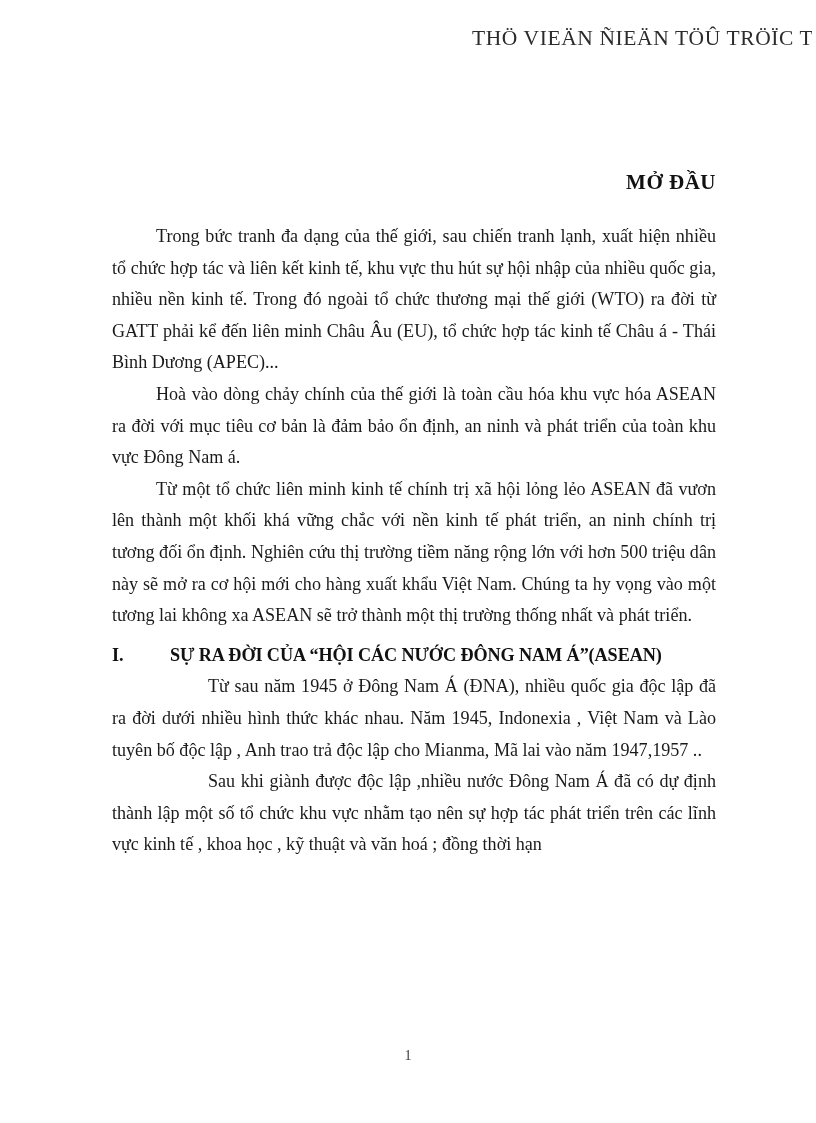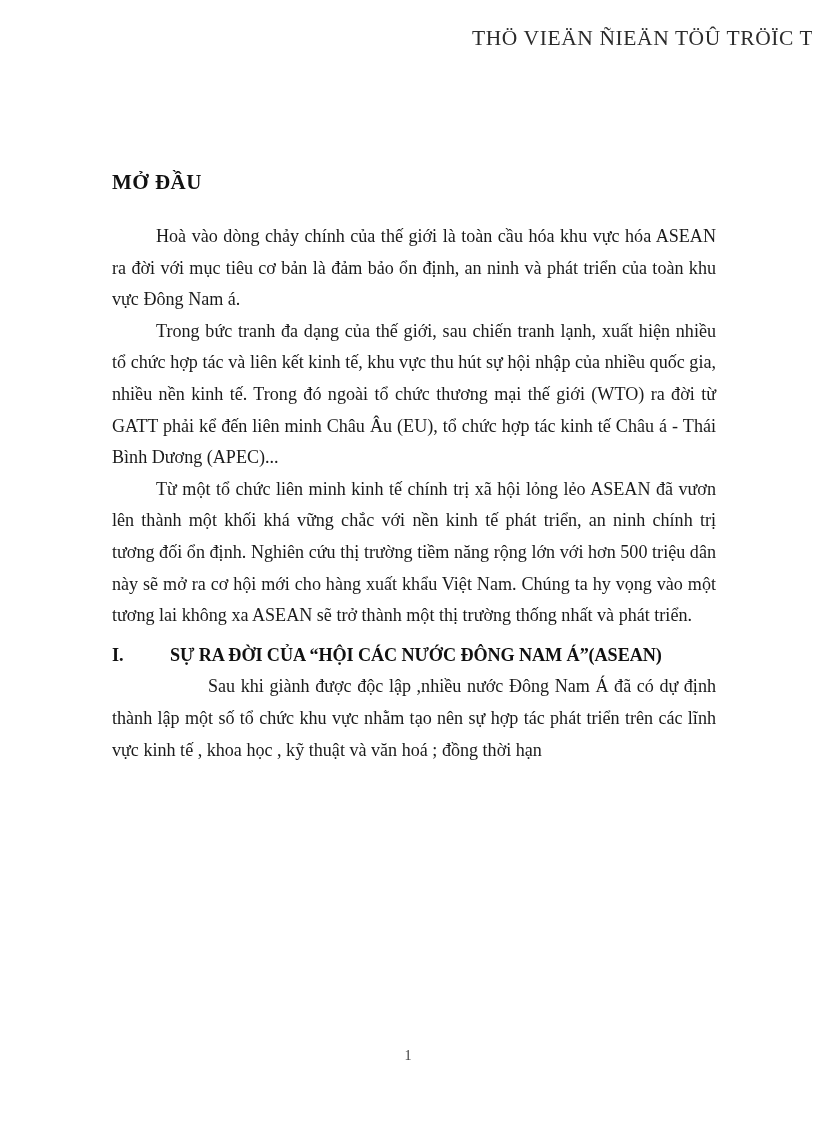--- a/index.html
+++ b/index.html
@@ -39,21 +39,21 @@
 
   
   .content {
     position: absolute;
     left: 112px;
     top: 170px;
     width: 604px;
   }
 
   .doc-title {
-    text-align: left;
+    text-align: right;
     font-weight: bold;
     font-size: 21px;
     letter-spacing: 0.5px;
     margin: 0 0 26px 0;
     color: #111111;
   }
 
   p.body-par {
     margin: 0;
     text-align: justify;
@@ -103,31 +103,32 @@
 <body>
 
 <div class="page">
 
   <div class="watermark">THÖ VIEÄN ÑIEÄN TÖÛ TRÖÏC TUYEÁN</div>
 
   <div class="content">
 
     <h1 class="doc-title">MỞ ĐẦU</h1>
 
+    <p class="body-par">Trong bức tranh đa dạng của thế giới, sau chiến tranh lạnh, xuất hiện nhiều tổ chức hợp tác và liên kết kinh tế, khu vực thu hút sự hội nhập của nhiều quốc gia, nhiều nền kinh tế. Trong đó ngoài tổ chức thương mại thế giới (WTO) ra đời từ GATT phải kể đến liên minh Châu Âu (EU), tổ chức hợp tác kinh tế Châu á - Thái Bình Dương (APEC)...</p>
+
     <p class="body-par">Hoà vào dòng chảy chính của thế giới là toàn cầu hóa khu vực hóa ASEAN ra đời với mục tiêu cơ bản là đảm bảo ổn định, an ninh và phát triển của toàn khu vực Đông Nam á.</p>
-
-    <p class="body-par">Trong bức tranh đa dạng của thế giới, sau chiến tranh lạnh, xuất hiện nhiều tổ chức hợp tác và liên kết kinh tế, khu vực thu hút sự hội nhập của nhiều quốc gia, nhiều nền kinh tế. Trong đó ngoài tổ chức thương mại thế giới (WTO) ra đời từ GATT phải kể đến liên minh Châu Âu (EU), tổ chức hợp tác kinh tế Châu á - Thái Bình Dương (APEC)...</p>
 
     <p class="body-par">Từ một tổ chức liên minh kinh tế chính trị xã hội lỏng lẻo ASEAN đã vươn lên thành một khối khá vững chắc với nền kinh tế phát triển, an ninh chính trị tương đối ổn định. Nghiên cứu thị trường tiềm năng rộng lớn với hơn 500 triệu dân này sẽ mở ra cơ hội mới cho hàng xuất khẩu Việt Nam. Chúng ta hy vọng vào một tương lai không xa ASEAN sẽ trở thành một thị trường thống nhất và phát triển.</p>
 
     <div class="section-heading">
       <span class="num">I.</span>
       <span class="heading-text">SỰ RA ĐỜI CỦA “HỘI CÁC NƯỚC ĐÔNG NAM Á”(ASEAN)</span>
     </div>
 
+    <p class="body-par deep-indent">Từ sau năm 1945 ở Đông Nam Á (ĐNA), nhiều quốc gia độc lập đã ra đời dưới nhiều hình thức khác nhau. Năm 1945, Indonexia , Việt Nam và Lào tuyên bố độc lập ,  Anh trao trả độc lập cho Mianma, Mã lai vào năm 1947,1957      ..</p>
 
     <p class="body-par deep-indent">Sau khi giành được độc lập ,nhiều nước Đông Nam Á đã có dự định thành lập một số tổ chức khu vực nhằm tạo nên sự hợp tác phát triển trên các lĩnh vực kinh tế , khoa học , kỹ thuật và văn hoá ; đồng thời hạn</p>
 
   </div>
 
   <div class="page-number">1</div>
 
 </div>
 
 </body></html>

